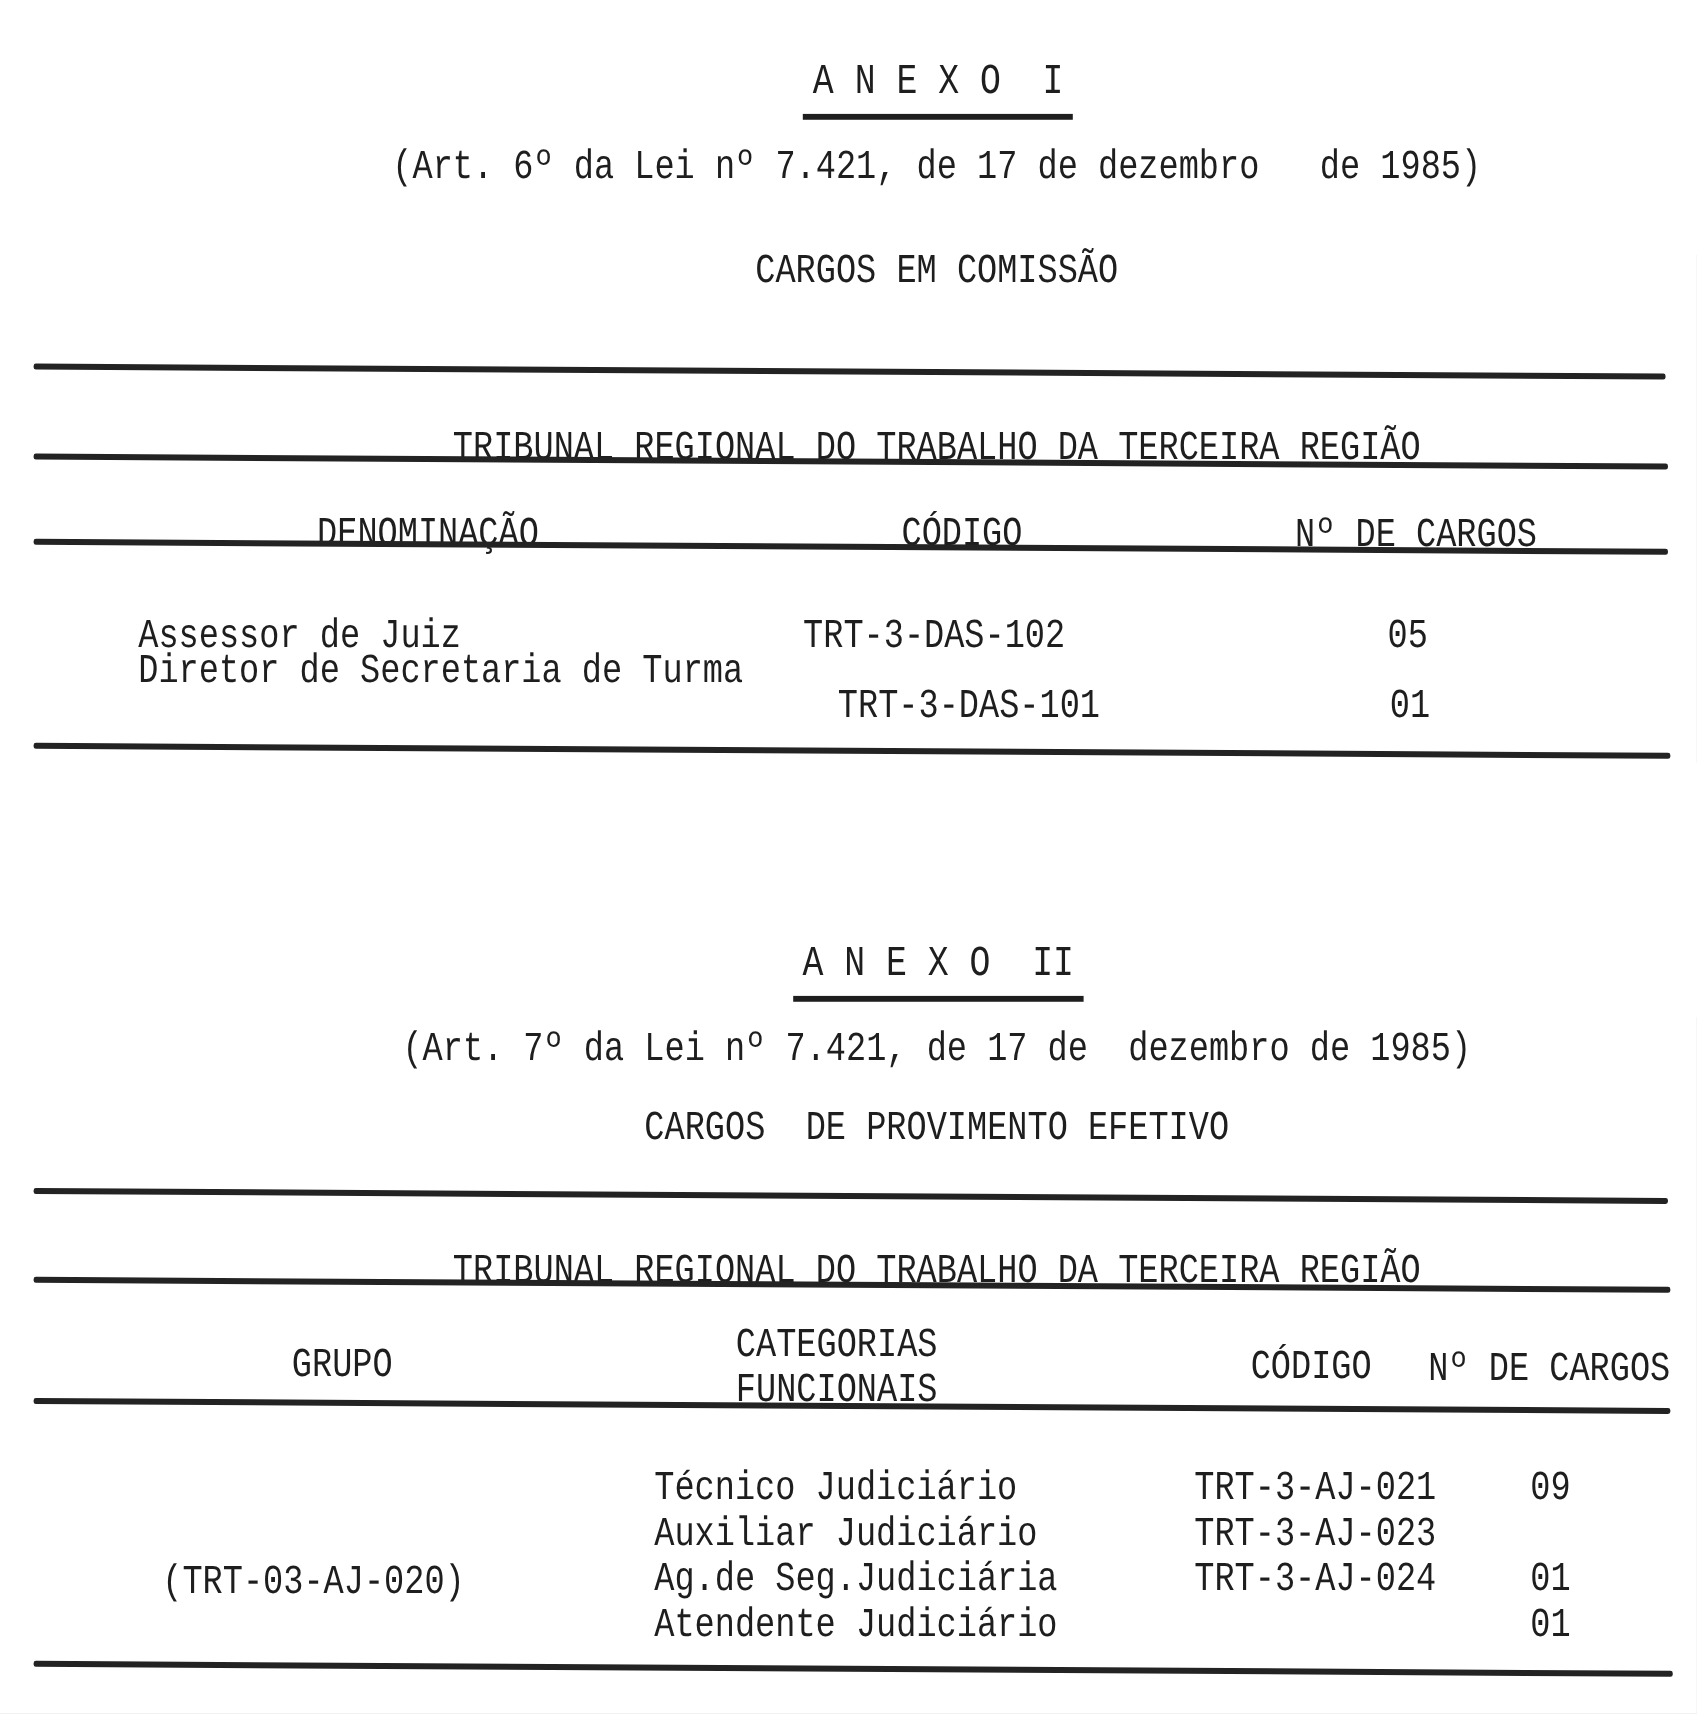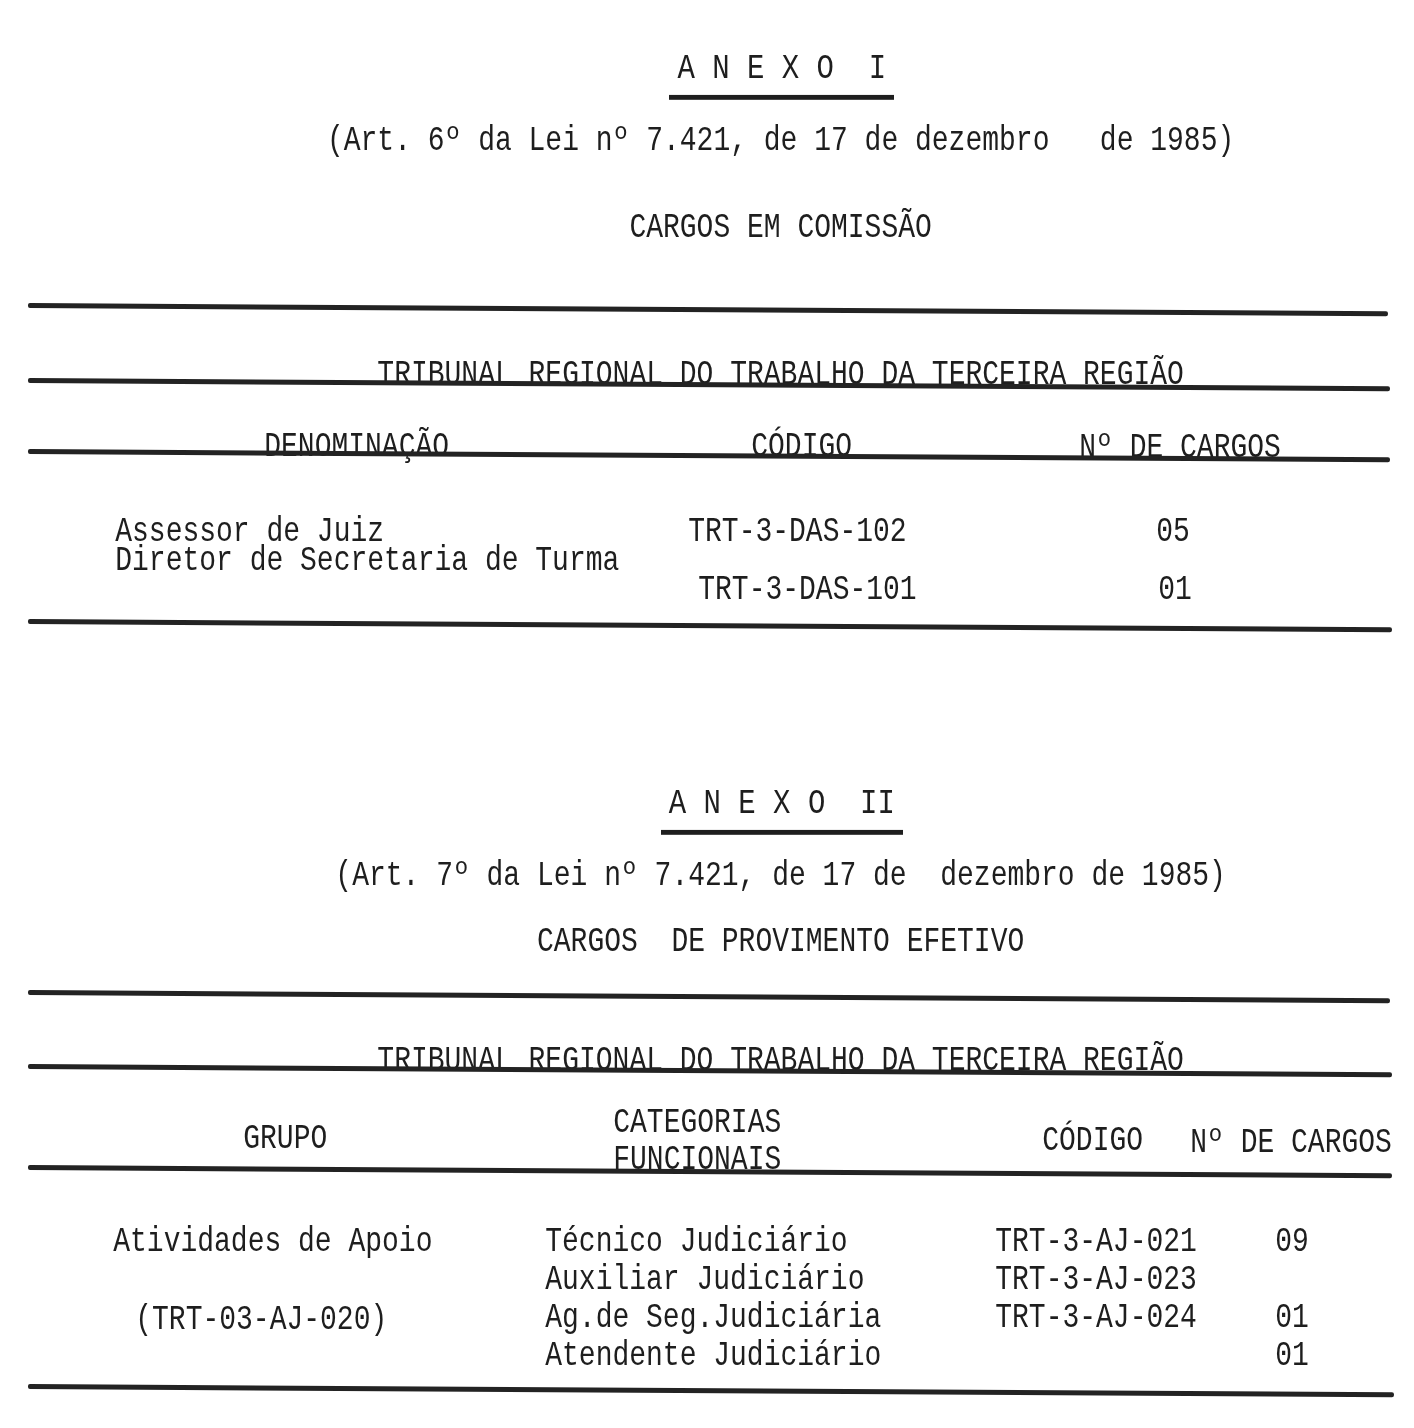--- a/index.html
+++ b/index.html
@@ -59,21 +59,21 @@
   </div>
   <div class="line" style="left:1012px;top:403px">
     <span>Nº DE CARGOS</span>
   </div>
 
   <div class="rule" style="top:449px;width:1362px"></div>
 
   <div class="line" style="left:48px;top:487px">
     <span>Assessor de Juiz</span>
   </div>
-  <div class="line" style="left:621px;top:487px">
+  <div class="line" style="left:602px;top:487px">
     <span>TRT-3-DAS-102</span>
   </div>
   <div class="line" style="left:1089px;top:487px">
     <span>05</span>
   </div>
 
   <div class="line" style="left:48px;top:516px">
     <span>Diretor de Secretaria de Turma</span>
   </div>
   <div class="line" style="left:631px;top:545px">
@@ -116,23 +116,20 @@
   </div>
   <div class="line" style="left:975px;top:1096px">
     <span>CÓDIGO</span>
   </div>
   <div class="line" style="left:1123px;top:1098px">
     <span>Nº DE CARGOS</span>
   </div>
 
   <div class="rule" style="top:1165px;width:1364px"></div>
 
-  <div class="line" style="left:46px;top:1197px">
-    <span>Atividades de Apoio</span>
-  </div>
   <div class="line" style="left:68px;top:1275px">
     <span>(TRT-03-AJ-020)</span>
   </div>
 
   <div class="line" style="left:478px;top:1197px">
     <span>Técnico Judiciário</span>
   </div>
   <div class="line" style="left:928px;top:1197px">
     <span>TRT-3-AJ-021</span>
   </div>

